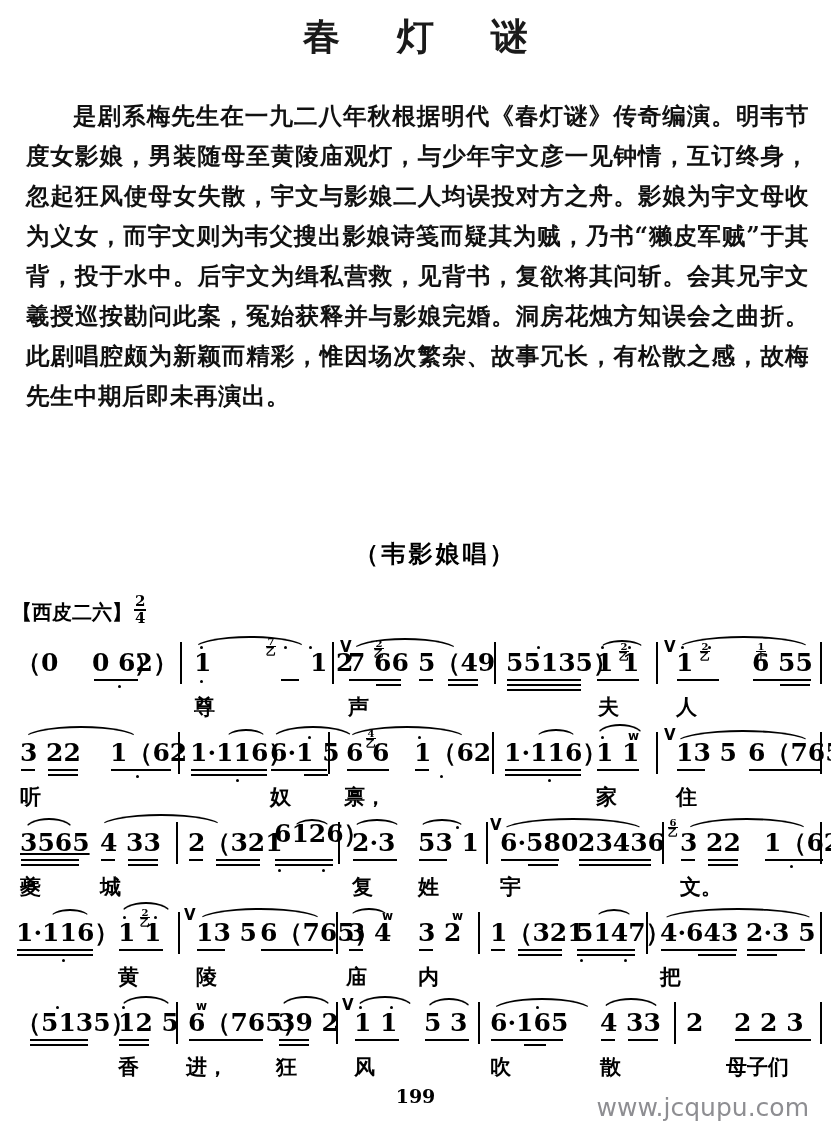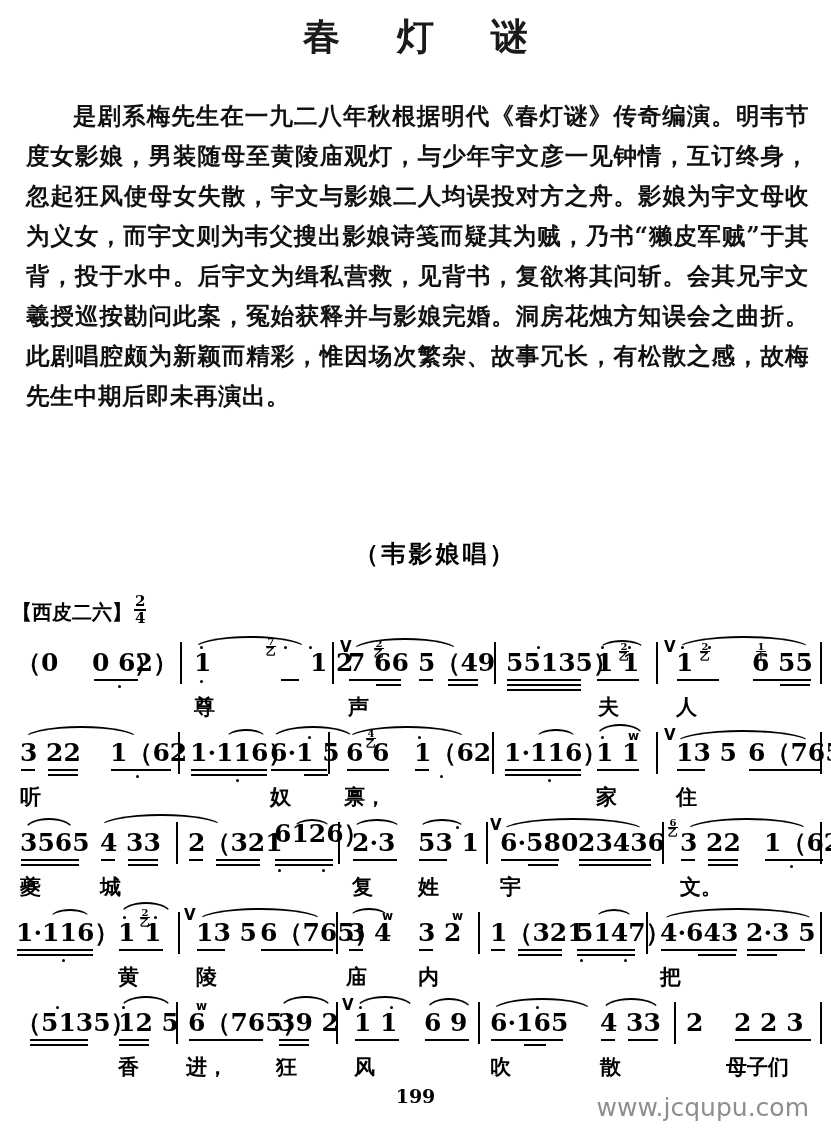--- a/index.html
+++ b/index.html
@@ -348,21 +348,21 @@
 
     <span class="cell lyr" style="left:12px;top:58px;">听</span>
     <span class="cell lyr" style="left:262px;top:58px;">奴</span>
     <span class="cell lyr" style="left:336px;top:58px;">禀，</span>
     <span class="cell lyr" style="left:588px;top:58px;">家</span>
     <span class="cell lyr" style="left:668px;top:58px;">住</span>
   </div>
 
   <div class="score-row">
     <span class="slur" style="left:16px;top:0px;width:48px;"></span>
-    <span class="cell notes" style="left:12px;top:12px;">3565</span>
+    <span class="cell notes" style="left:12px;top:12px;text-decoration:underline;">3565</span>
     <span class="u1" style="left:13px;top:41px;width:58px;"></span>
     <span class="u2" style="left:13px;top:46px;width:58px;"></span>
 
     <span class="slur" style="left:92px;top:-4px;width:120px;"></span>
     <span class="cell notes" style="left:92px;top:12px;">4 33</span>
     <span class="u1" style="left:93px;top:41px;width:14px;"></span>
     <span class="u1" style="left:120px;top:41px;width:30px;"></span>
     <span class="u2" style="left:120px;top:46px;width:30px;"></span>
 
     <span class="bar" style="left:168px;top:4px;"></span>
@@ -520,21 +520,21 @@
     <span class="bar" style="left:328px;top:4px;"></span>
 
     <span class="breath" style="left:334px;top:0px;">V</span>
     <span class="slur" style="left:348px;top:-2px;width:56px;"></span>
     <span class="cell notes" style="left:346px;top:12px;">1 1</span>
     <span class="dotup" style="left:351px;top:8px;"></span>
     <span class="dotup" style="left:382px;top:8px;"></span>
     <span class="u1" style="left:347px;top:41px;width:44px;"></span>
 
     <span class="slur" style="left:418px;top:0px;width:44px;"></span>
-    <span class="cell notes" style="left:416px;top:12px;">6 9</span>
+    <span class="cell notes" style="left:416px;top:12px;">5 3</span>
     <span class="u1" style="left:417px;top:41px;width:44px;"></span>
 
     <span class="bar" style="left:470px;top:4px;"></span>
 
     <span class="slur" style="left:484px;top:0px;width:98px;"></span>
     <span class="cell notes" style="left:482px;top:12px;">6·165</span>
     <span class="dotup" style="left:528px;top:8px;"></span>
     <span class="u1" style="left:483px;top:41px;width:72px;"></span>
     <span class="u2" style="left:516px;top:46px;width:22px;"></span>
 

